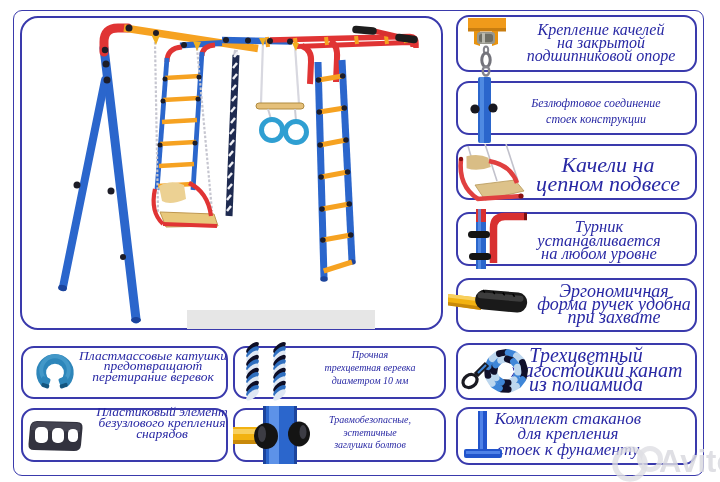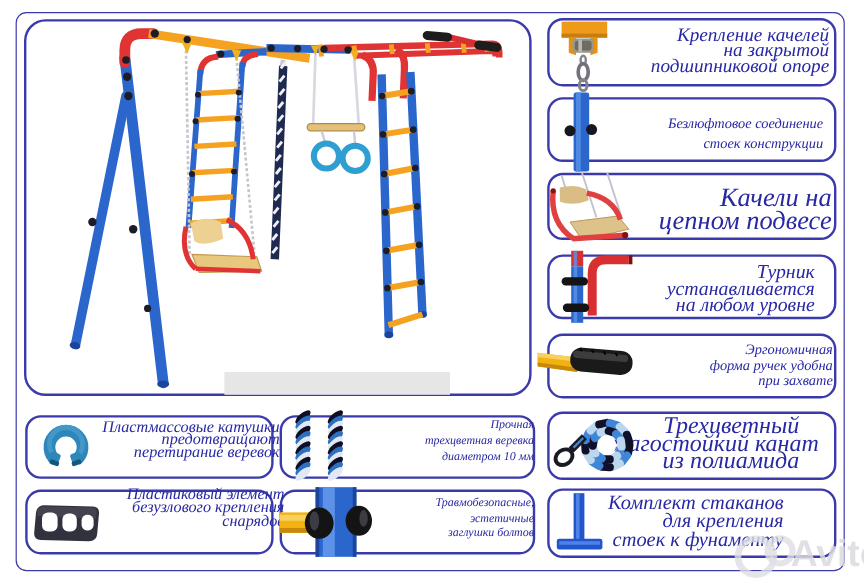--- a/index.html
+++ b/index.html
@@ -1,16 +1,16 @@
 <!DOCTYPE html>
 <html><head><meta charset="utf-8">
 <style>
   html,body{margin:0;padding:0;width:720px;height:482px;background:#ffffff;overflow:hidden;position:relative}
   .bx{position:absolute;border:2px solid #3a3aac;border-radius:13px;background:#fff;box-sizing:border-box}
-  .tx{position:absolute;font-family:"Liberation Serif",serif;font-style:italic;font-weight:400;color:#2828a4;text-align:right;z-index:3;white-space:nowrap}
+  .tx{position:absolute;font-family:"Liberation Serif",serif;font-style:italic;font-weight:400;color:#2828a4;text-align:center;z-index:3;white-space:nowrap}
   svg.ov{position:absolute;left:0;top:0;z-index:4;pointer-events:none}
 </style></head>
 <body>
 
 <div style="position:absolute;left:13px;top:10px;width:691px;height:466px;border:1.5px solid #3a3aac;border-radius:9px;box-sizing:border-box"></div>
 
 <div class="bx" style="left:20px;top:16px;width:423px;height:314px;border-radius:18px"></div>
 
 <div class="bx" style="left:456px;top:15px;width:241px;height:57px"></div>
 <div class="bx" style="left:456px;top:81px;width:241px;height:54px"></div>
@@ -22,21 +22,21 @@
 
 <div class="bx" style="left:21px;top:346px;width:207px;height:53px"></div>
 <div class="bx" style="left:233px;top:346px;width:213px;height:53px"></div>
 <div class="bx" style="left:21px;top:408px;width:207px;height:54px"></div>
 <div class="bx" style="left:233px;top:408px;width:213px;height:54px"></div>
 
 <div class="tx" style="left:511px;top:22.5px;width:180px;font-size:16px;line-height:13px">Крепление качелей<br>на закрытой<br>подшипниковой опоре</div>
 <div class="tx" style="left:506px;top:95px;width:180px;font-size:12px;line-height:16px">Безлюфтовое соединение<br>стоек конструкции</div>
 <div class="tx" style="left:523px;top:155px;width:170px;font-size:22px;line-height:19px">Качели на<br>цепном подвесе</div>
 <div class="tx" style="left:519px;top:220px;width:160px;font-size:16.5px;line-height:13.5px">Турник<br>устанавливается<br>на любом уровне</div>
-<div class="tx" style="left:534px;top:285px;width:160px;font-size:12px;line-height:13px">Эргономичная<br>форма ручек удобна<br>при захвате</div>
+<div class="tx" style="left:534px;top:285px;width:160px;font-size:18px;line-height:13px">Эргономичная<br>форма ручек удобна<br>при захвате</div>
 <div class="tx" style="left:506px;top:348px;width:160px;font-size:20px;line-height:14.5px">Трехцветный<br>влагостойкий канат<br>из полиамида</div>
 <div class="tx" style="left:483px;top:411px;width:170px;font-size:17px;line-height:15.3px">Комплект стаканов<br>для крепления<br>стоек к фунаменту</div>
 <div class="tx" style="left:73px;top:350.5px;width:160px;font-size:13.5px;line-height:10.8px">Пластмассовые катушки<br>предотвращают<br>перетирание веревок</div>
 <div class="tx" style="left:295px;top:348px;width:150px;font-size:10px;line-height:13px">Прочная<br>трехцветная веревка<br>диаметром 10 мм</div>
 <div class="tx" style="left:87px;top:407px;width:150px;font-size:13.5px;line-height:10.8px">Пластиковый элемент<br>безузлового крепления<br>снарядов</div>
 <div class="tx" style="left:295px;top:414px;width:150px;font-size:10px;line-height:12.5px">Травмобезопасные,<br>эстетичные<br>заглушки болтов</div>
 
 <div style="position:absolute;left:607px;top:438px;z-index:5">
   <svg width="113" height="44">
     <circle cx="23" cy="26" r="15" fill="none" stroke="#dedee4" stroke-width="5.5" opacity="0.8"></circle>

